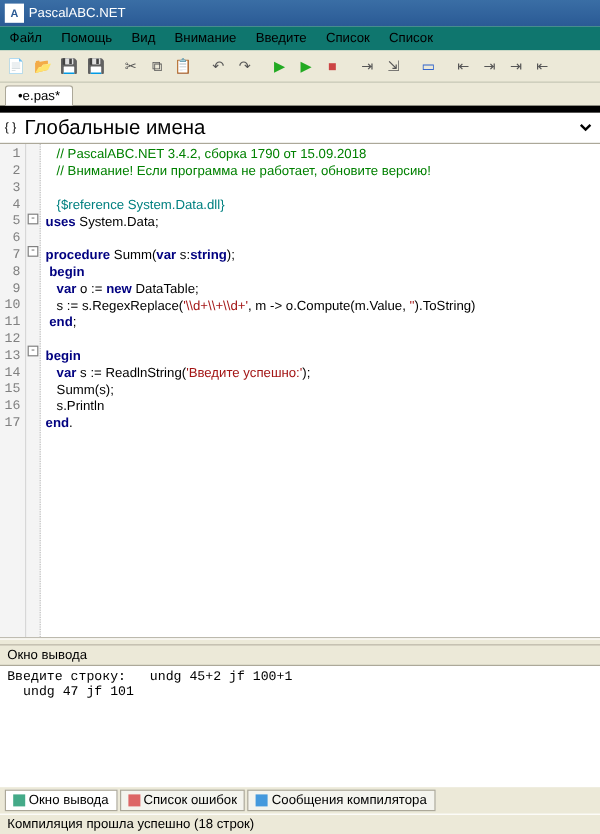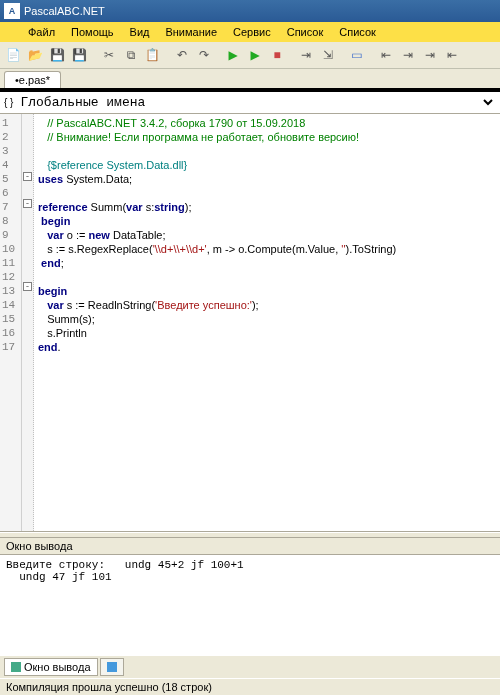--- a/index.html
+++ b/index.html
@@ -27,23 +27,23 @@
   background: #fff;
   margin-right: 4px;
   display: inline-flex;
   align-items: center;
   justify-content: center;
   font-size: 9px;
   color: #2a5a95;
   font-weight: bold;
 }
 .menubar {
-  background: #fde047;
-  display: flex;
-  padding: 2px 20px;
+  background: #0f766e;
+  display: flex;
+  padding: 2px 0;
   font-size: 11px;
   align-items: center;
 }
 .menubar span {
   padding: 2px 8px;
   cursor: default;
 }
 .toolbar {
   background: #ece9d8;
   border-bottom: 1px solid #c0c0b0;
@@ -57,21 +57,21 @@
   display: inline-flex;
   align-items: center;
   justify-content: center;
   cursor: default;
 }
 .tb-sep { width: 5px; }
 .tabbar {
   background: #ece9d8;
   display: flex;
   padding: 2px 12px 0 4px;
-  border-bottom: 4px solid #000000;
+  border-bottom: 6px solid #000000;
 }
 .tab {
   background: #fff;
   border: 1px solid #aca899;
   border-bottom: none;
   padding: 2px 10px;
   font-size: 11px;
   border-radius: 3px 3px 0 0;
 }
 .dropdown-row {
@@ -82,36 +82,36 @@
   padding: 2px 4px;
   font-size: 11px;
 }
 .dropdown-row .dd-icon {
   margin-right: 3px;
   font-size: 10px;
 }
 .dropdown-row select {
   flex: 1;
   border: none;
-  font-size: 13px;
-  background: #fff;
-  font-family: Liberation Mono, monospace;
+  font-size: 17px;
+  background: #fff;
 }
 .editor-area {
   flex: 1;
   display: flex;
   background: #fff;
   overflow: hidden;
   border-bottom: 1px solid #aca899;
 }
 .gutter {
   background: #f4f4f4;
   color: #808080;
   font-family: 'Courier New', monospace;
   font-size: 11px;
+  text-align: right;
   padding: 2px 4px 2px 2px;
   border-right: 1px solid #d0d0d0;
   line-height: 14px;
   width: 22px;
   user-select: none;
 }
 .fold-gutter {
   background: #f4f4f4;
   width: 12px;
   border-right: 1px dotted #c0c0c0;
@@ -195,21 +195,21 @@
 <div class="titlebar">
   <span class="app-icon">A</span>
   <span>PascalABC.NET</span>
 </div>
 
 <div class="menubar" id="menubar">
     <span>Файл</span>
     <span>Помощь</span>
     <span>Вид</span>
     <span>Внимание</span>
-    <span>Сервис</span>
+    <span>Введите</span>
     <span>Список</span>
     <span>Список</span>
   </div>
 
 <div class="toolbar" id="toolbar">
     <span class="tb-btn" style="color: rgb(85, 85, 85); font-size: 12px;">📄</span>
     <span class="tb-btn" style="color: rgb(85, 85, 85); font-size: 12px;">📂</span>
     <span class="tb-btn" style="color: rgb(85, 85, 85); font-size: 12px;">💾</span>
     <span class="tb-btn" style="color: rgb(85, 85, 85); font-size: 12px;">💾</span>
     <span class="tb-sep"></span>
@@ -284,21 +284,21 @@
       <div style="height:14px"></div>
       <div style="height:14px"></div>
       <div style="height:14px"></div>
     </div>
   <div class="code" id="code">   <span class="c-comment">// PascalABC.NET 3.4.2, сборка 1790 от 15.09.2018</span>
    <span class="c-comment">// Внимание! Если программа не работает, обновите версию!</span>
 
    <span class="c-dir">{$reference System.Data.dll}</span>
 <span class="c-kw">uses</span> System.Data;
 
-<span class="c-kw">reference</span> Summ(<span class="c-kw">var</span> s:<span class="c-kw">string</span>);
+<span class="c-kw">procedure</span> Summ(<span class="c-kw">var</span> s:<span class="c-kw">string</span>);
  <span class="c-kw">begin</span>
    <span class="c-kw">var</span> o := <span class="c-kw">new</span> DataTable;
    s := s.RegexReplace(<span class="c-str">'\\d+\\+\\d+'</span>, m -&gt; o.Compute(m.Value, <span class="c-str">''</span>).ToString)
  <span class="c-kw">end</span>;
 
 <span class="c-kw">begin</span>
    <span class="c-kw">var</span> s := ReadlnString(<span class="c-str">'Введите успешно:'</span>);
    Summ(s);
    s.Println
 <span class="c-kw">end</span>.
@@ -313,19 +313,24 @@
 
 <div class="output-body" id="output">Введите строку:   undg 45+2 jf 100+1
   undg 47 jf 101</div>
 
 <div class="bottom-tabs" id="btabs">
     <div class="btab active">
       <span class="icon-sm" style="background: rgb(68, 170, 136);"></span>
       <span>Окно вывода</span>
     </div>
     <div class="btab">
+      <span class="icon-sm" style="background: rgb(221, 102, 102);"></span>
+      <span>Список ошибок</span>
+    </div>
+    <div class="btab">
       <span class="icon-sm" style="background: rgb(68, 153, 221);"></span>
+      <span>Сообщения компилятора</span>
     </div>
   </div>
 
 <div class="statusbar">
   <span>Компиляция прошла успешно (18 строк)</span>
 </div>
 
 </body></html>

